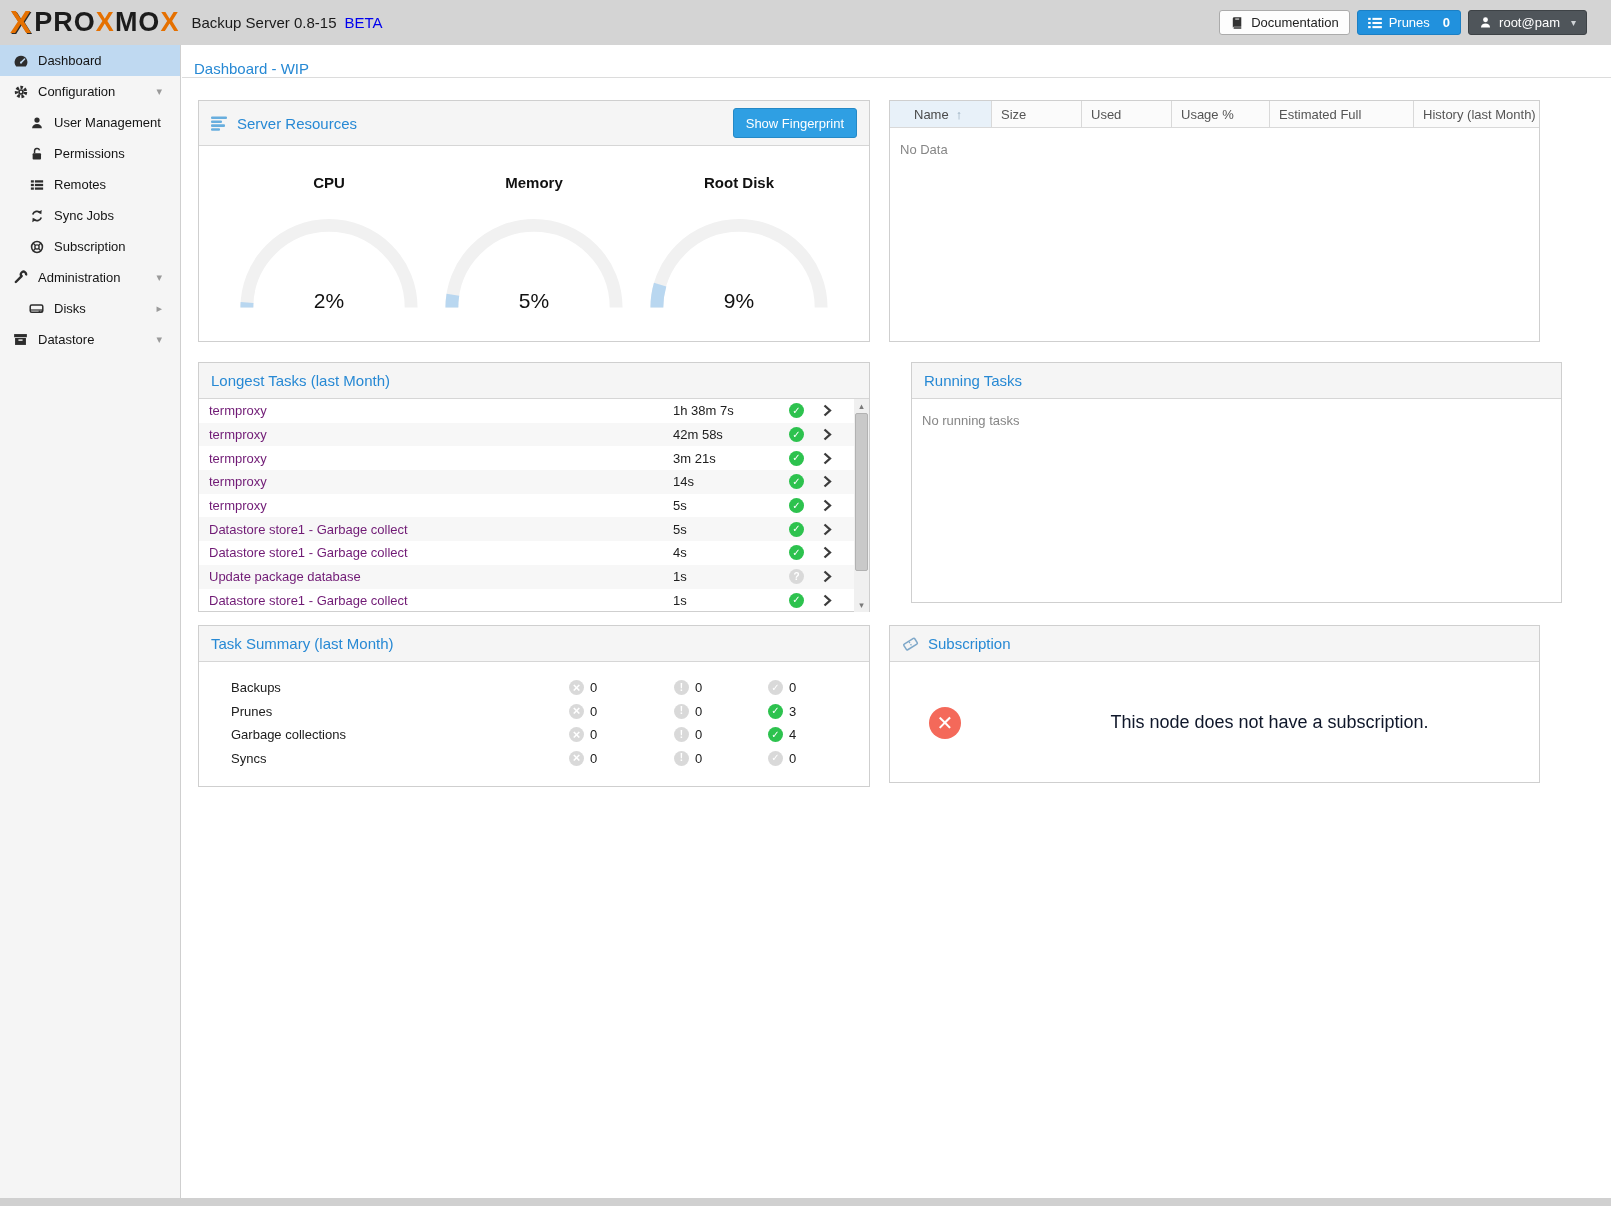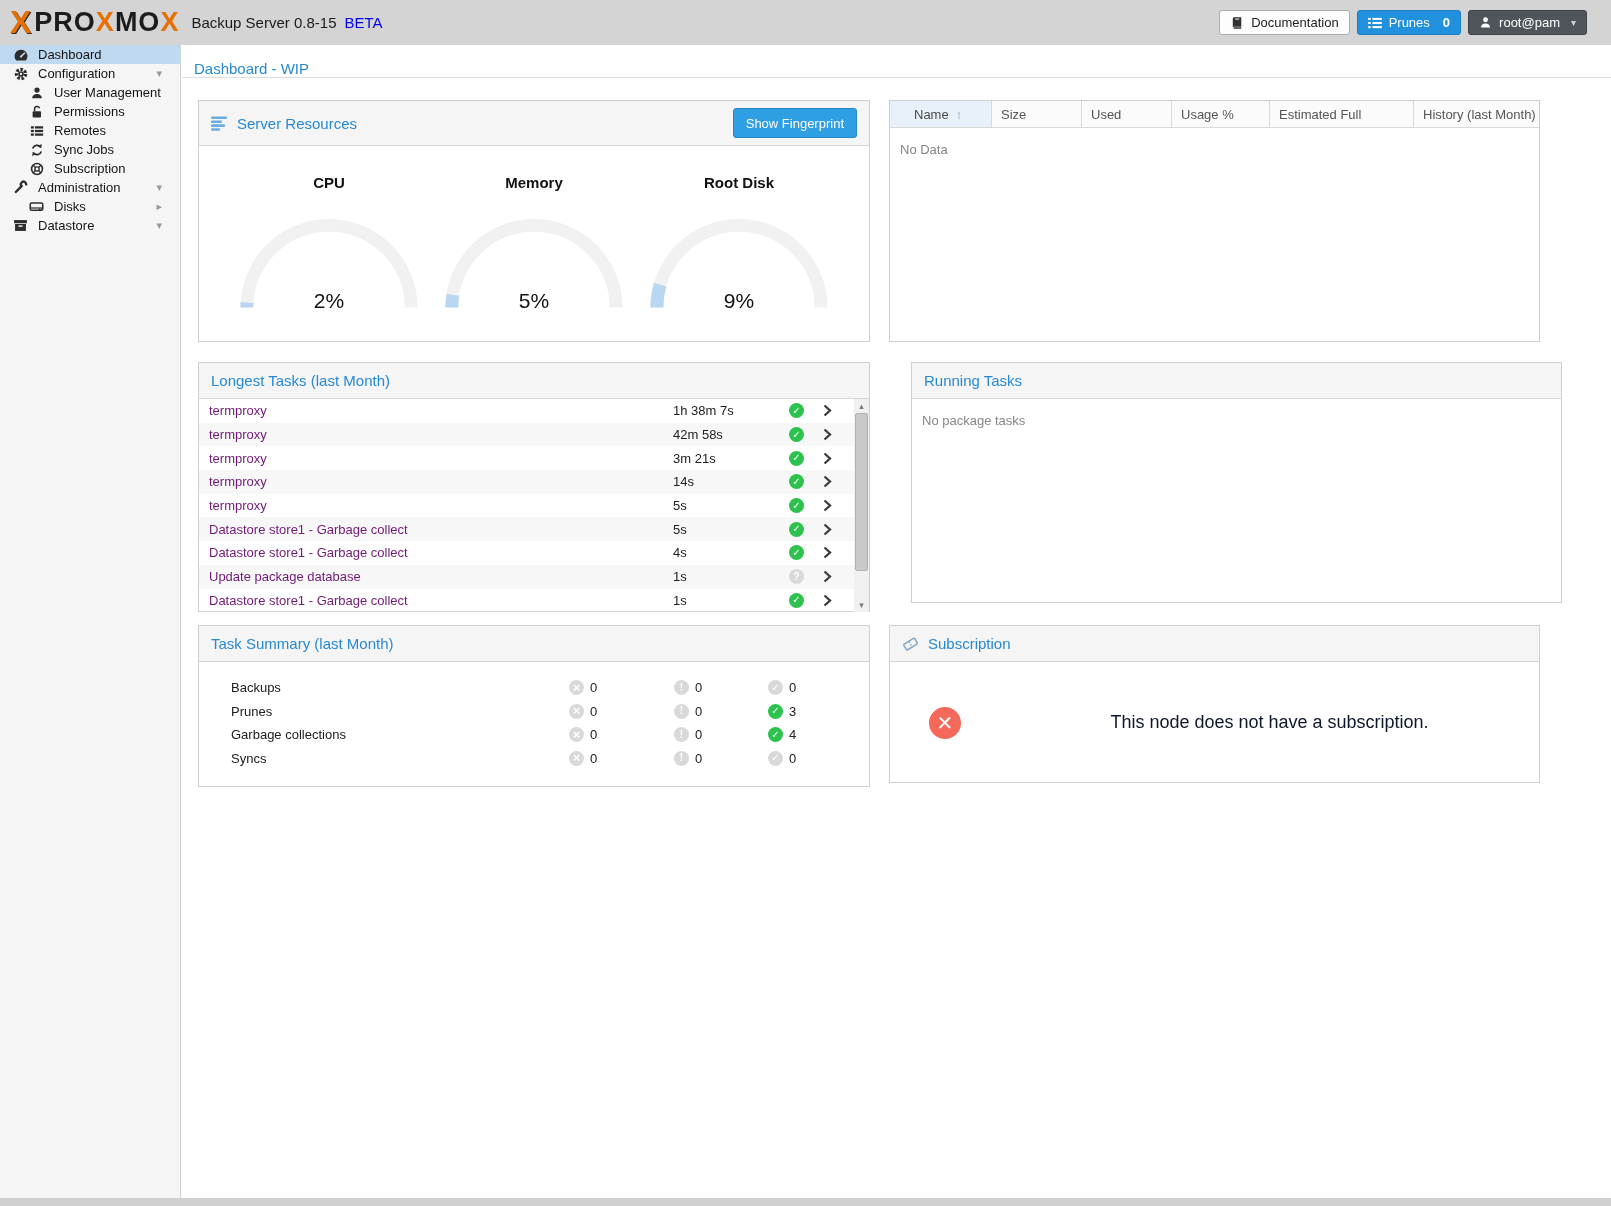--- a/index.html
+++ b/index.html
@@ -17,21 +17,21 @@
   .topbar-right { margin-left:auto; margin-right:24px; display:flex; align-items:center; gap:7px; }
   .tb-btn { height:25px; border-radius:3px; display:inline-flex; align-items:center; padding:0 10px; font-size:13px; cursor:pointer; gap:7px; }
   .btn-doc { background:#fdfdfd; border:1px solid #ababab; color:#222; }
   .btn-tasks { background:#2191dd; border:1px solid #1b7fc4; color:#fff; }
   .btn-tasks .cnt { font-weight:bold; margin-left:6px; }
   .btn-user { background:#4f555a; border:1px solid #3d4246; color:#fff; }
   .btn-user .caret { font-size:10px; color:#cfd3d6; margin-left:4px; }
 
   
   .sidebar { position:absolute; left:0; top:45px; width:181px; height:1153px; background:#f5f5f5; border-right:1px solid #cfcfcf; }
-  .side-item { height:19px; display:flex; align-items:center; cursor:pointer; color:#141414; position:relative; }
+  .side-item { height:31px; display:flex; align-items:center; cursor:pointer; color:#141414; position:relative; }
   .side-item .si-icon { width:17px; display:inline-flex; justify-content:center; margin-left:12px; color:#2d2d2d; }
   .side-item.child .si-icon { margin-left:28px; }
   .side-item .si-label { margin-left:9px; }
   .side-item.selected { background:#bfd9f1; }
   .side-item .grp-caret { position:absolute; right:18px; color:#9a9a9a; font-size:11px; }
   svg.ic { display:block; }
 
   
   .titlebar { position:absolute; left:182px; top:45px; width:1429px; height:33px; background:#fff; border-bottom:1px solid #dcdcdc; display:flex; align-items:flex-end; }
   .titlebar span { margin-left:12px; font-size:15px; color:#2789d4; }
@@ -454,21 +454,21 @@
       <div class="sb-thumb"></div>
       <div class="sb-arrow sb-down">▾</div>
     </div>
   </div>
 </section>
 
 <section class="panel p-running">
   <div class="panel-hd hd-std">
     <span class="ttl">Running Tasks</span>
   </div>
-  <div class="empty-txt">No package tasks</div>
+  <div class="empty-txt">No running tasks</div>
 </section>
 
 <section class="panel p-summary">
   <div class="panel-hd hd-std">
     <span class="ttl">Task Summary (last Month)</span>
   </div>
   <div class="ts-body">
     <div class="ts-row">
       <span class="ts-label">Backups</span>
       <span class="ts-cell ts-err">

